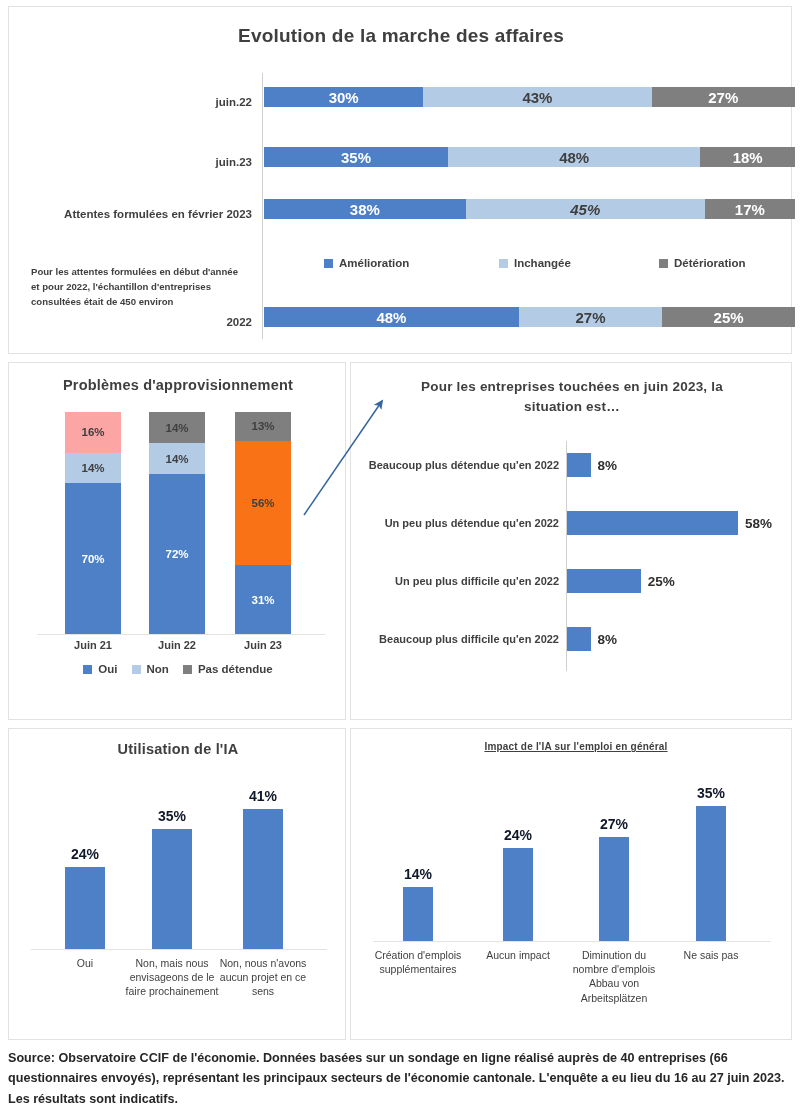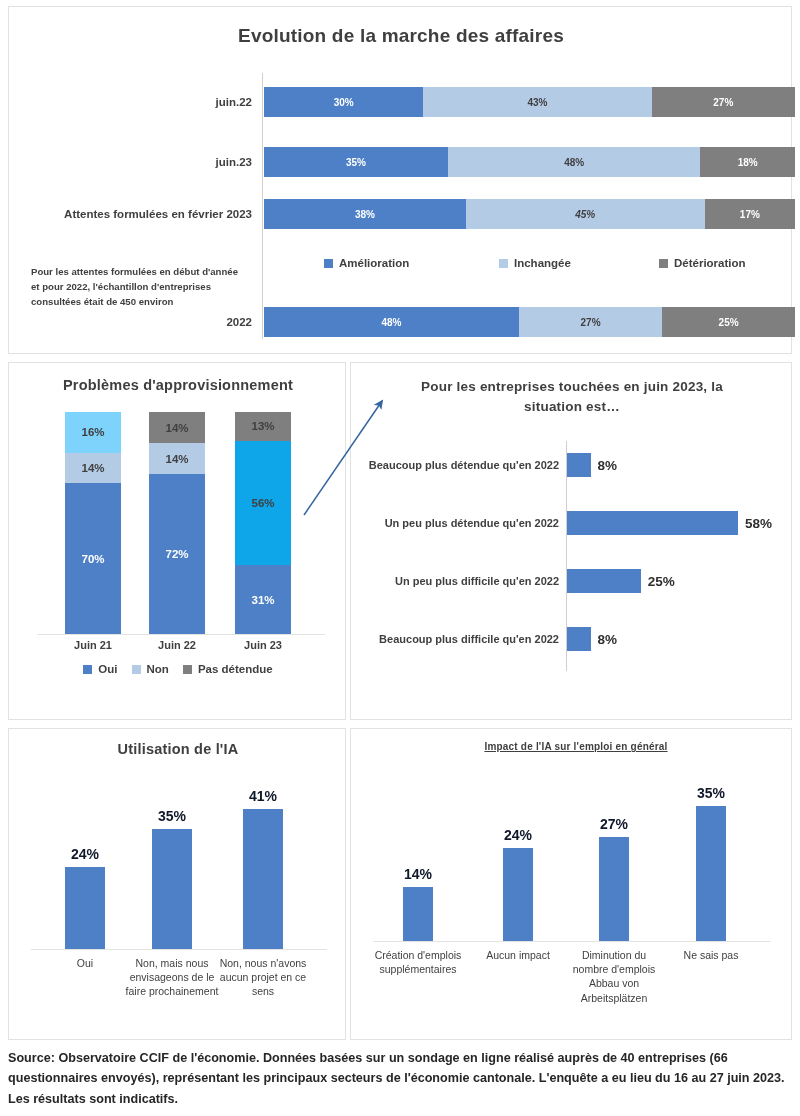--- a/index.html
+++ b/index.html
@@ -23,22 +23,22 @@
   #evo-title{position:absolute;left:0;top:18px;width:784px;font-size:19px;}
   .evo-axis{position:absolute;left:253px;top:66px;width:1px;height:266px;background:#d0d0d0;}
   .evo-row{position:absolute;height:30px;left:0;width:784px;}
   .evo-cat{
     position:absolute;left:0;top:0;width:243px;height:30px;
     display:flex;align-items:center;justify-content:flex-end;
     font-size:11.5px;font-weight:bold;color:#3f3f3f;
   }
   .evo-bars{position:absolute;left:255px;top:0;height:30px;width:531px;display:flex;}
   .evo-seg{
-    height:30px;display:flex;align-items:center;justify-content:center;
-    font-size:10px;font-weight:bold;color:#ffffff;box-sizing:border-box;
+    height:20px;display:flex;align-items:center;justify-content:center;
+    font-size:15px;font-weight:bold;color:#ffffff;box-sizing:border-box;
   }
   .evo-legend{
     position:absolute;left:255px;top:246px;width:531px;height:20px;
     display:flex;align-items:center;
   }
   .lg-item{display:flex;align-items:center;font-size:11.5px;font-weight:bold;color:#3f3f3f;}
   .lg-swatch{width:9px;height:9px;margin-right:6px;display:inline-block;}
   #evo-note{
     position:absolute;left:22px;top:258px;width:215px;
     font-size:9.6px;font-weight:bold;line-height:1.55;color:#3f3f3f;
@@ -151,32 +151,32 @@
           <span>Détérioration</span>
         </div>
       </div>
     <div id="evo-note">Pour les attentes formulées en début d'année et pour 2022, l'échantillon d'entreprises consultées était de 450 environ</div>
   </div>
 
   <div class="panel" id="panel-approv">
     <div class="chart-title" id="approv-title">Problèmes d'approvisionnement</div>
     <div id="pb-cols">
         <div class="pb-col" style="left: 56px; top: 49px; height: 222px; justify-content: flex-end;">
-          <div class="pb-seg" style="height: 42px; background: #7dd3fc; color: rgb(63, 63, 63);">16%</div>
+          <div class="pb-seg" style="height: 42px; background: #fca5a5; color: rgb(63, 63, 63);">16%</div>
           <div class="pb-seg" style="height: 31.08px; background: rgb(180, 203, 230); color: rgb(63, 63, 63);">14%</div>
           <div class="pb-seg" style="height: 155.4px; background: rgb(78, 128, 200); color: rgb(255, 255, 255);">70%</div>
         </div>
         <div class="pb-col" style="left: 140px; top: 49px; height: 222px; justify-content: flex-end;">
           <div class="pb-seg" style="height: 31.08px; background: rgb(127, 127, 127); color: rgb(63, 63, 63);">14%</div>
           <div class="pb-seg" style="height: 31.08px; background: rgb(180, 203, 230); color: rgb(63, 63, 63);">14%</div>
           <div class="pb-seg" style="height: 159.84px; background: rgb(78, 128, 200); color: rgb(255, 255, 255);">72%</div>
         </div>
         <div class="pb-col" style="left: 226px; top: 49px; height: 222px; justify-content: flex-end;">
           <div class="pb-seg" style="height: 28.86px; background: rgb(127, 127, 127); color: rgb(63, 63, 63);">13%</div>
-          <div class="pb-seg" style="height: 124.32px; background: #0ea5e9; color: rgb(63, 63, 63);">56%</div>
+          <div class="pb-seg" style="height: 124.32px; background: #f97316; color: rgb(63, 63, 63);">56%</div>
           <div class="pb-seg" style="height: 68.82px; background: rgb(78, 128, 200); color: rgb(255, 255, 255);">31%</div>
         </div>
       </div>
     <div class="pb-baseline"></div>
     <div id="pb-cats">
         <div class="pb-cat" style="left: 39px;">Juin 21</div>
         <div class="pb-cat" style="left: 123px;">Juin 22</div>
         <div class="pb-cat" style="left: 209px;">Juin 23</div>
       </div>
     <div class="pb-legend" id="pb-legend">

